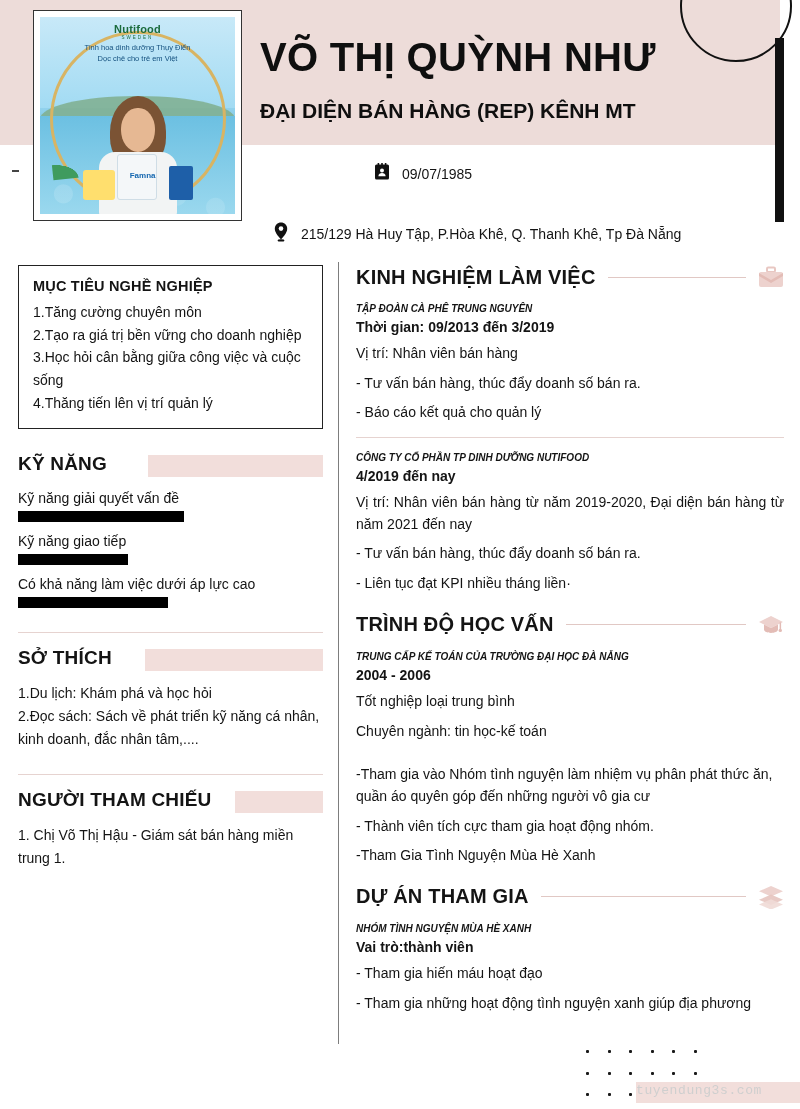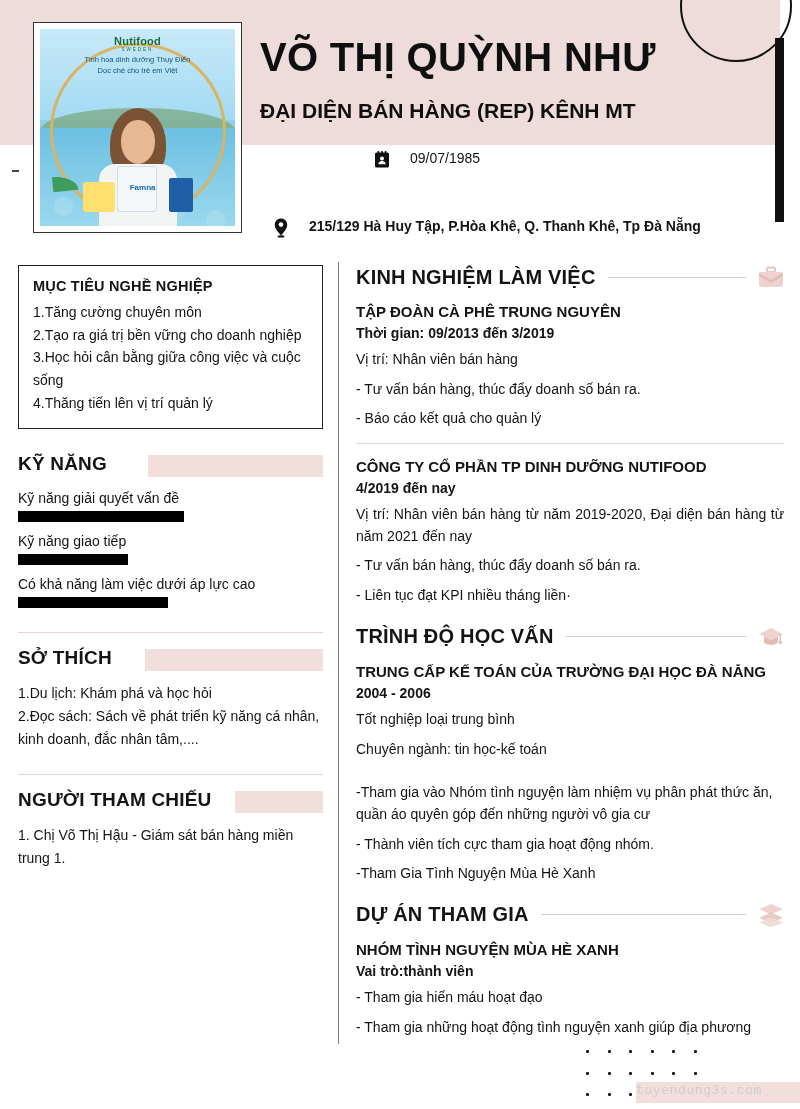--- a/index.html
+++ b/index.html
@@ -23,21 +23,21 @@
     width: 112px; height: 112px;
     border: 2px solid #111; border-radius: 50%;
     background: transparent;
   }
   .deco-bar {
     position: absolute; left: 775px; top: 38px;
     width: 9px; height: 184px; background: #111;
   }
 
   .photo-frame {
-    position: absolute; left: 33px; top: 22px;
+    position: absolute; left: 33px; top: 10px;
     width: 209px; height: 211px;
     background: #fff; border: 1px solid #333;
     padding: 6px;
   }
   .photo {
     position: relative; width: 100%; height: 100%;
     overflow: hidden;
     background: linear-gradient(#bfe7f6 0%, #a9dcf2 35%, #7fc9e8 55%, #bfe4f4 100%);
   }
   .photo .sky { position:absolute; left:0; top:0; width:100%; height:46%;
@@ -110,23 +110,23 @@
     font-size: 40px; font-weight: bold; letter-spacing: .3px;
     line-height: 1; color:#0f0f0f;
   }
   .role {
     position: absolute; left: 260px; top: 99px;
     font-size: 21px; font-weight: bold; color:#0f0f0f;
   }
 
   
   .contact { position:absolute; left:260px; top:150px; width:520px; }
-  .c-row { display:flex; align-items:flex-start; gap:19px; height:32px; font-size:14px; }
+  .c-row { display:flex; align-items:flex-end; gap:11px; height:32px; font-size:14px; }
   .c-row.dob { padding-left:113px; }
-  .c-row.addr { margin-top:36px; padding-left:12px;font-weight:bold; }
+  .c-row.addr { margin-top:28px; padding-left:12px; }
   .ico { width:18px; height:20px; flex:0 0 18px; display:flex; align-items:center; justify-content:center; }
   .tiny-dash { position:absolute; left:12px; top:170px; width:7px; height:2px; background:#444; }
 
   
   .v-divider { position:absolute; left:338px; top:262px; width:1px; height:782px; background:#7d7d7d; }
 
   
   .left { position:absolute; left:18px; top:265px; width:305px; }
 
   .objective-box {
@@ -149,21 +149,21 @@
   .skill-bar { height:11px; background:#000; }
   .body-line { font-size:14px; line-height:1.62; }
 
   
   .right { position:absolute; left:356px; top:265px; width:428px; }
   .r-sec { margin-bottom:2px; }
   .r-head { display:flex; align-items:center; gap:12px; margin-bottom:9px; }
   .r-head .title { font-size:20px; font-weight:bold; letter-spacing:.2px; white-space:nowrap; }
   .r-head .rule { flex:1; height:1px; background:#e1c8c4; }
   .r-head .r-ico { width:26px; height:24px; flex:0 0 26px; display:flex; align-items:center; justify-content:center; }
-  .j-title { font-size:15px; font-weight:bold; margin-top:14px; }
+  .j-title { font-size:10px; font-weight:bold; margin-top:14px;font-style:italic; }
   .j-date { font-size:14px; font-weight:bold; margin-top:5px; }
   .j-line { font-size:14px; margin-top:8px; line-height:1.55; }
   .j-line.just { text-align:justify; }
   .thin-hr { height:1px; background:#e6d3d0; margin:13px 0 10px 0; }
   .gap { height:16px; }
 
   
   .dots { position:absolute; left:586px; top:1050px; width:130px; height:50px; }
   .dots i { position:absolute; width:3px; height:3px; background:#1a1a1a; border-radius:1px; }
   .wm-band { position:absolute; left:636px; top:1082px; width:164px; height:21px; background:#f2dedb; }

